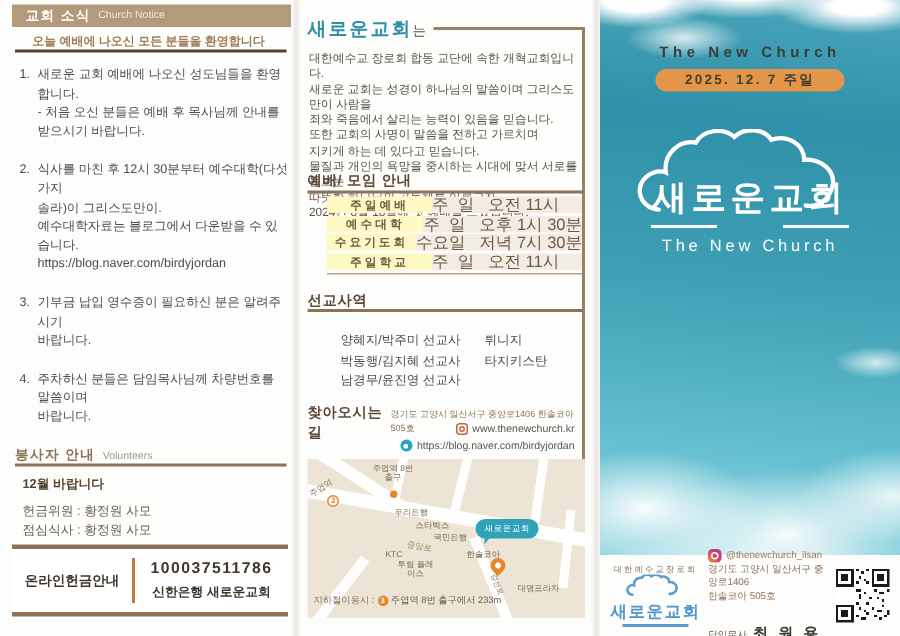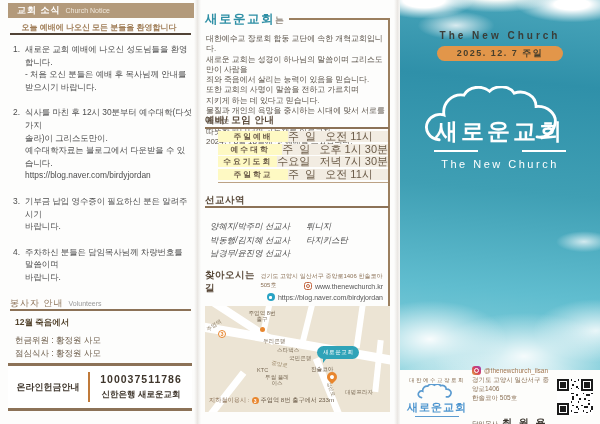--- a/index.html
+++ b/index.html
@@ -14,21 +14,21 @@
              display:flex;align-items:center;gap:5px;padding-left:9px;box-sizing:border-box;}
   .lp-header .t{font-size:9px;font-weight:bold;letter-spacing:1px;}
   .lp-header .s{font-size:7px;color:#f0e8dc;}
   .lp-welcome{left:0;top:22px;width:198px;text-align:center;font-size:8px;font-weight:bold;color:#a07e58;}
   .lp-rule{left:10px;top:33px;width:181px;height:2px;background:#514336;}
   .lp-notices{left:13px;top:43px;width:180px;font-size:8.4px;color:#4d4d4d;line-height:12.6px;}
   .notice{display:flex;gap:5px;margin-bottom:13px;}
   .notice .num{flex:0 0 auto;}
   
   .vol-header{left:10px;top:297px;display:flex;align-items:baseline;gap:5px;}
-  .vol-header .t{font-size:9px;font-weight:normal;color:#8c7257;letter-spacing:1px;}
+  .vol-header .t{font-size:9px;font-weight:bold;color:#8c7257;letter-spacing:1px;}
   .vol-header .s{font-size:7px;color:#9a9a9a;}
   .vol-rule{left:10px;top:309px;width:181px;height:1.5px;background:#8c7257;}
   .vol-month{left:15px;top:317px;font-size:8.5px;font-weight:bold;color:#54452f;}
   .vol-row{left:15px;width:170px;font-size:8.5px;color:#6b5b48;}
   .don-box{left:8px;top:363px;width:184px;height:48px;border-top:3px solid #8c7257;border-bottom:3px solid #8c7257;
            display:flex;align-items:center;background:#fff;box-sizing:border-box;}
   .don-label{width:80px;text-align:center;font-weight:bold;font-size:9px;color:#3f362c;}
   .don-div{width:2px;height:30px;background:#c07a3a;}
   .don-right{flex:1;text-align:center;}
   .don-acc{font-size:10.5px;font-weight:bold;color:#3f362c;letter-spacing:1px;}
@@ -44,21 +44,21 @@
   .sched-rule{left:205px;top:127px;width:184px;height:1.5px;background:#8c7257;}
   .sched-table{left:218px;top:131px;width:170px;}
   .srow{display:flex;height:11px;margin-bottom:1.5px;}
   .srow .c1{width:70px;background:#fef9c3;color:#6b5b48;font-size:7.8px;font-weight:bold;
             display:flex;align-items:center;justify-content:center;letter-spacing:2px;}
   .srow .c2{flex:1;background:#f2ece2;color:#6b5b48;font-size:11px;display:flex;align-items:center;
             white-space:pre;}
   .sched-bottom{left:218px;top:182px;width:170px;height:1px;background:#bba econ;}
   .sched-bottom{background:#bca285;}
   .mis-rule{left:205px;top:206px;width:184px;height:1.5px;background:#8c7257;}
-  .mis-rows{left:210px;top:220px;width:178px;font-size:8.4px;color:#4d4d4d;line-height:13.5px;font-style:italic;}
+  .mis-rows{left:227px;top:220px;width:178px;font-size:8.4px;color:#4d4d4d;line-height:13.5px;}
   .mrow{display:flex;}
   .mrow .names{width:96px;}
   .dir-header{left:205px;top:269px;width:178px;display:flex;align-items:baseline;justify-content:space-between;}
   .dir-addr{font-size:6px;color:#8c7257;}
   .links{left:205px;top:282px;width:178px;display:flex;flex-direction:column;align-items:flex-end;gap:3px;}
   .lrow{display:flex;align-items:center;gap:3px;font-size:7px;color:#555;}
   .ig{width:8px;height:8px;border:1px solid #c2653f;border-radius:2.5px;position:relative;display:inline-block;box-sizing:border-box;}
   .ig::before{content:"";position:absolute;inset:1px;border:1px solid #c2653f;border-radius:50%;}
   .blg{width:8px;height:8px;border-radius:50%;background:#29a3c4;position:relative;display:inline-block;}
   .blg::before{content:"";position:absolute;inset:2.5px;background:#fff;border-radius:1px;}
@@ -165,21 +165,21 @@
         <div>바랍니다.</div>
       </div>
     </div>
   </div>
 
   <div class="abs vol-header">
     <span class="t">봉사자 안내</span>
     <span class="s">Volunteers</span>
   </div>
   <div class="abs vol-rule"></div>
-  <div class="abs vol-month">12월 죽음에서</div>
+  <div class="abs vol-month">12월 바랍니다</div>
   <div class="abs vol-row" style="top:335px">헌금위원 : 황정원 사모</div>
   <div class="abs vol-row" style="top:348px">점심식사 : 황정원 사모</div>
 
   <div class="abs don-box">
     <div class="don-label">온라인헌금안내</div>
     <div class="don-div"></div>
     <div class="don-right">
       <div class="don-acc">100037511786</div>
       <div class="don-bank">신한은행 새로운교회</div>
     </div>

